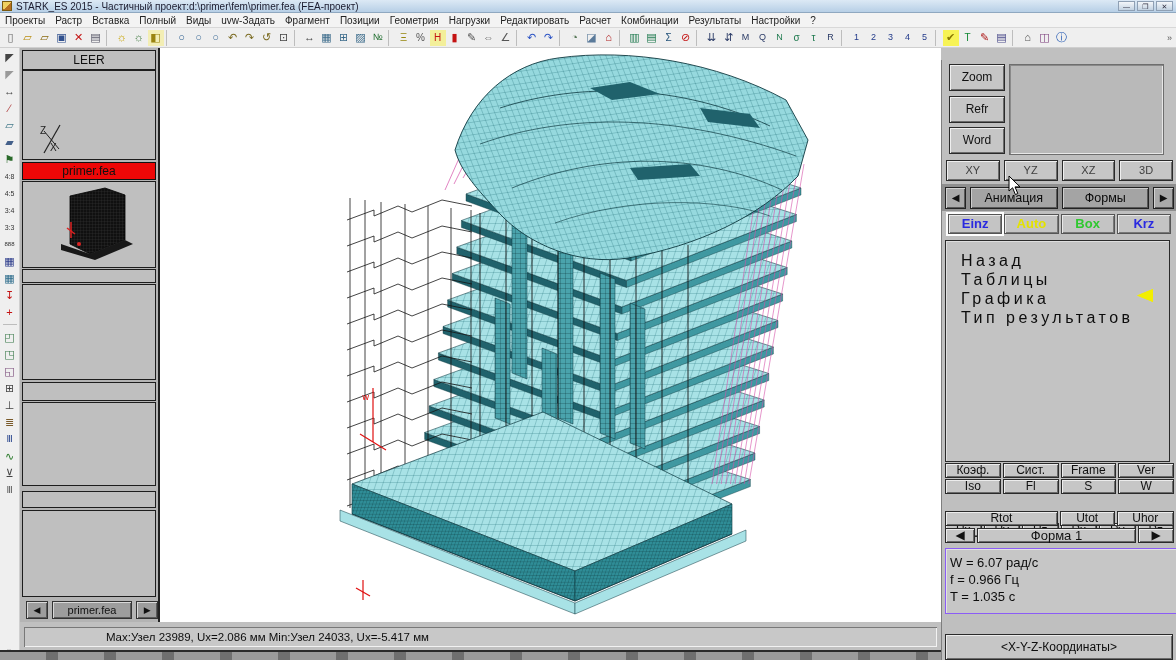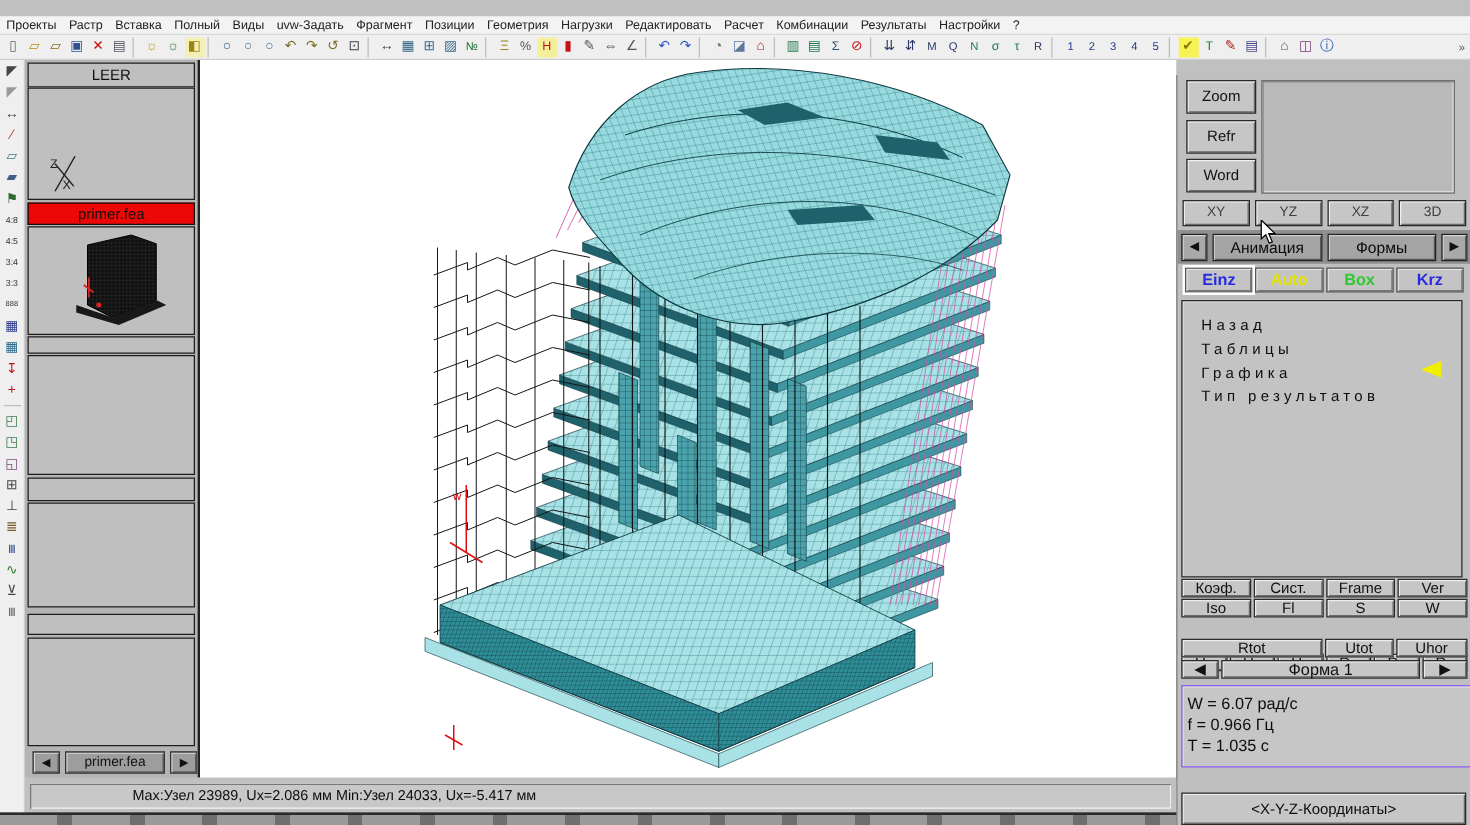--- a/index.html
+++ b/index.html
@@ -74,21 +74,21 @@
   .modebtn{flex:1;height:22px;background:#a4a4a4;border:1px solid #222;
     box-shadow:inset 1px 1px 0 #cdcdcd, inset -1px -1px 0 #585858;
     font-size:12.5px;line-height:20px;text-align:center;color:#0a0a0a;}
   .disprow{position:absolute;left:0;top:153px;width:235px;height:22px;display:flex;gap:2px;padding:1px 6px;}
   .dispbtn{flex:1;background:#c4c4c4;border:1px solid #555;
     box-shadow:inset 1px 1px 0 #e8e8e8, inset -1px -1px 0 #777;
     font-size:13px;font-weight:bold;line-height:18px;text-align:center;}
   .dispbtn.active{outline:2px solid #fdfdfd;}
   .listbox{position:absolute;left:3px;top:180px;width:225px;height:222px;background:#c3c3c3;
     border:1px solid #2a2a2a;box-shadow:inset 1px 1px 0 #dedede;padding:10px 0 0 15px;}
-  .listitem{font-size:12px;letter-spacing:3.5px;line-height:19px;color:#0d0d0d;white-space:nowrap;}
+  .listitem{font-size:16px;letter-spacing:3.5px;line-height:19px;color:#0d0d0d;white-space:nowrap;}
   .selarrow{position:absolute;left:182px;top:46px;width:26px;height:17px;}
   .gridrow{position:absolute;left:0;width:235px;display:flex;gap:2px;padding:0 3px;}
   .gbtn{background:#c6c6c6;border:1px solid #2a2a2a;
     box-shadow:inset 1px 1px 0 #ececec, inset -1px -1px 0 #6a6a6a;
     font-size:12px;color:#111;text-align:center;}
   .g4 .gbtn{flex:1;height:15px;line-height:13px;}
   .g6 .gbtn{flex:1;height:14px;line-height:12px;}
   .g3 .gbtn{height:15px;line-height:13px;}
   .g3 .gbtn:nth-child(1){flex:2.1;}
   .g3 .gbtn:nth-child(2){flex:1;}
@@ -109,20 +109,29 @@
   .bottomstrip{left:0;top:650px;width:941px;height:10px;background:#6f6f6f;border-top:2px solid #2a2a2a;
     background-image:repeating-linear-gradient(90deg,#9a9a9a 0 46px,#6f6f6f 46px 58px);}
 
   .cursor{left:1008px;top:176px;width:14px;height:20px;pointer-events:none;z-index:50;}
 </style>
 </head>
 <body>
 
 <div class="screen">
 
+  <div class="abs titlebar">
+    <div class="appicon"></div>
+    <span>STARK_ES 2015 - Частичный проект:d:\primer\fem\primer.fea  (FEA-проект)</span>
+    <div class="wbtns">
+      <div class="wbtn">—</div>
+      <div class="wbtn">❐</div>
+      <div class="wbtn">✕</div>
+    </div>
+  </div>
 
   <div class="abs menubar">
 
   <span class="mitem">Проекты</span>
       <span class="mitem">Растр</span>
       <span class="mitem">Вставка</span>
       <span class="mitem">Полный</span>
       <span class="mitem">Виды</span>
       <span class="mitem">uvw-Задать</span>
       <span class="mitem">Фрагмент</span>

